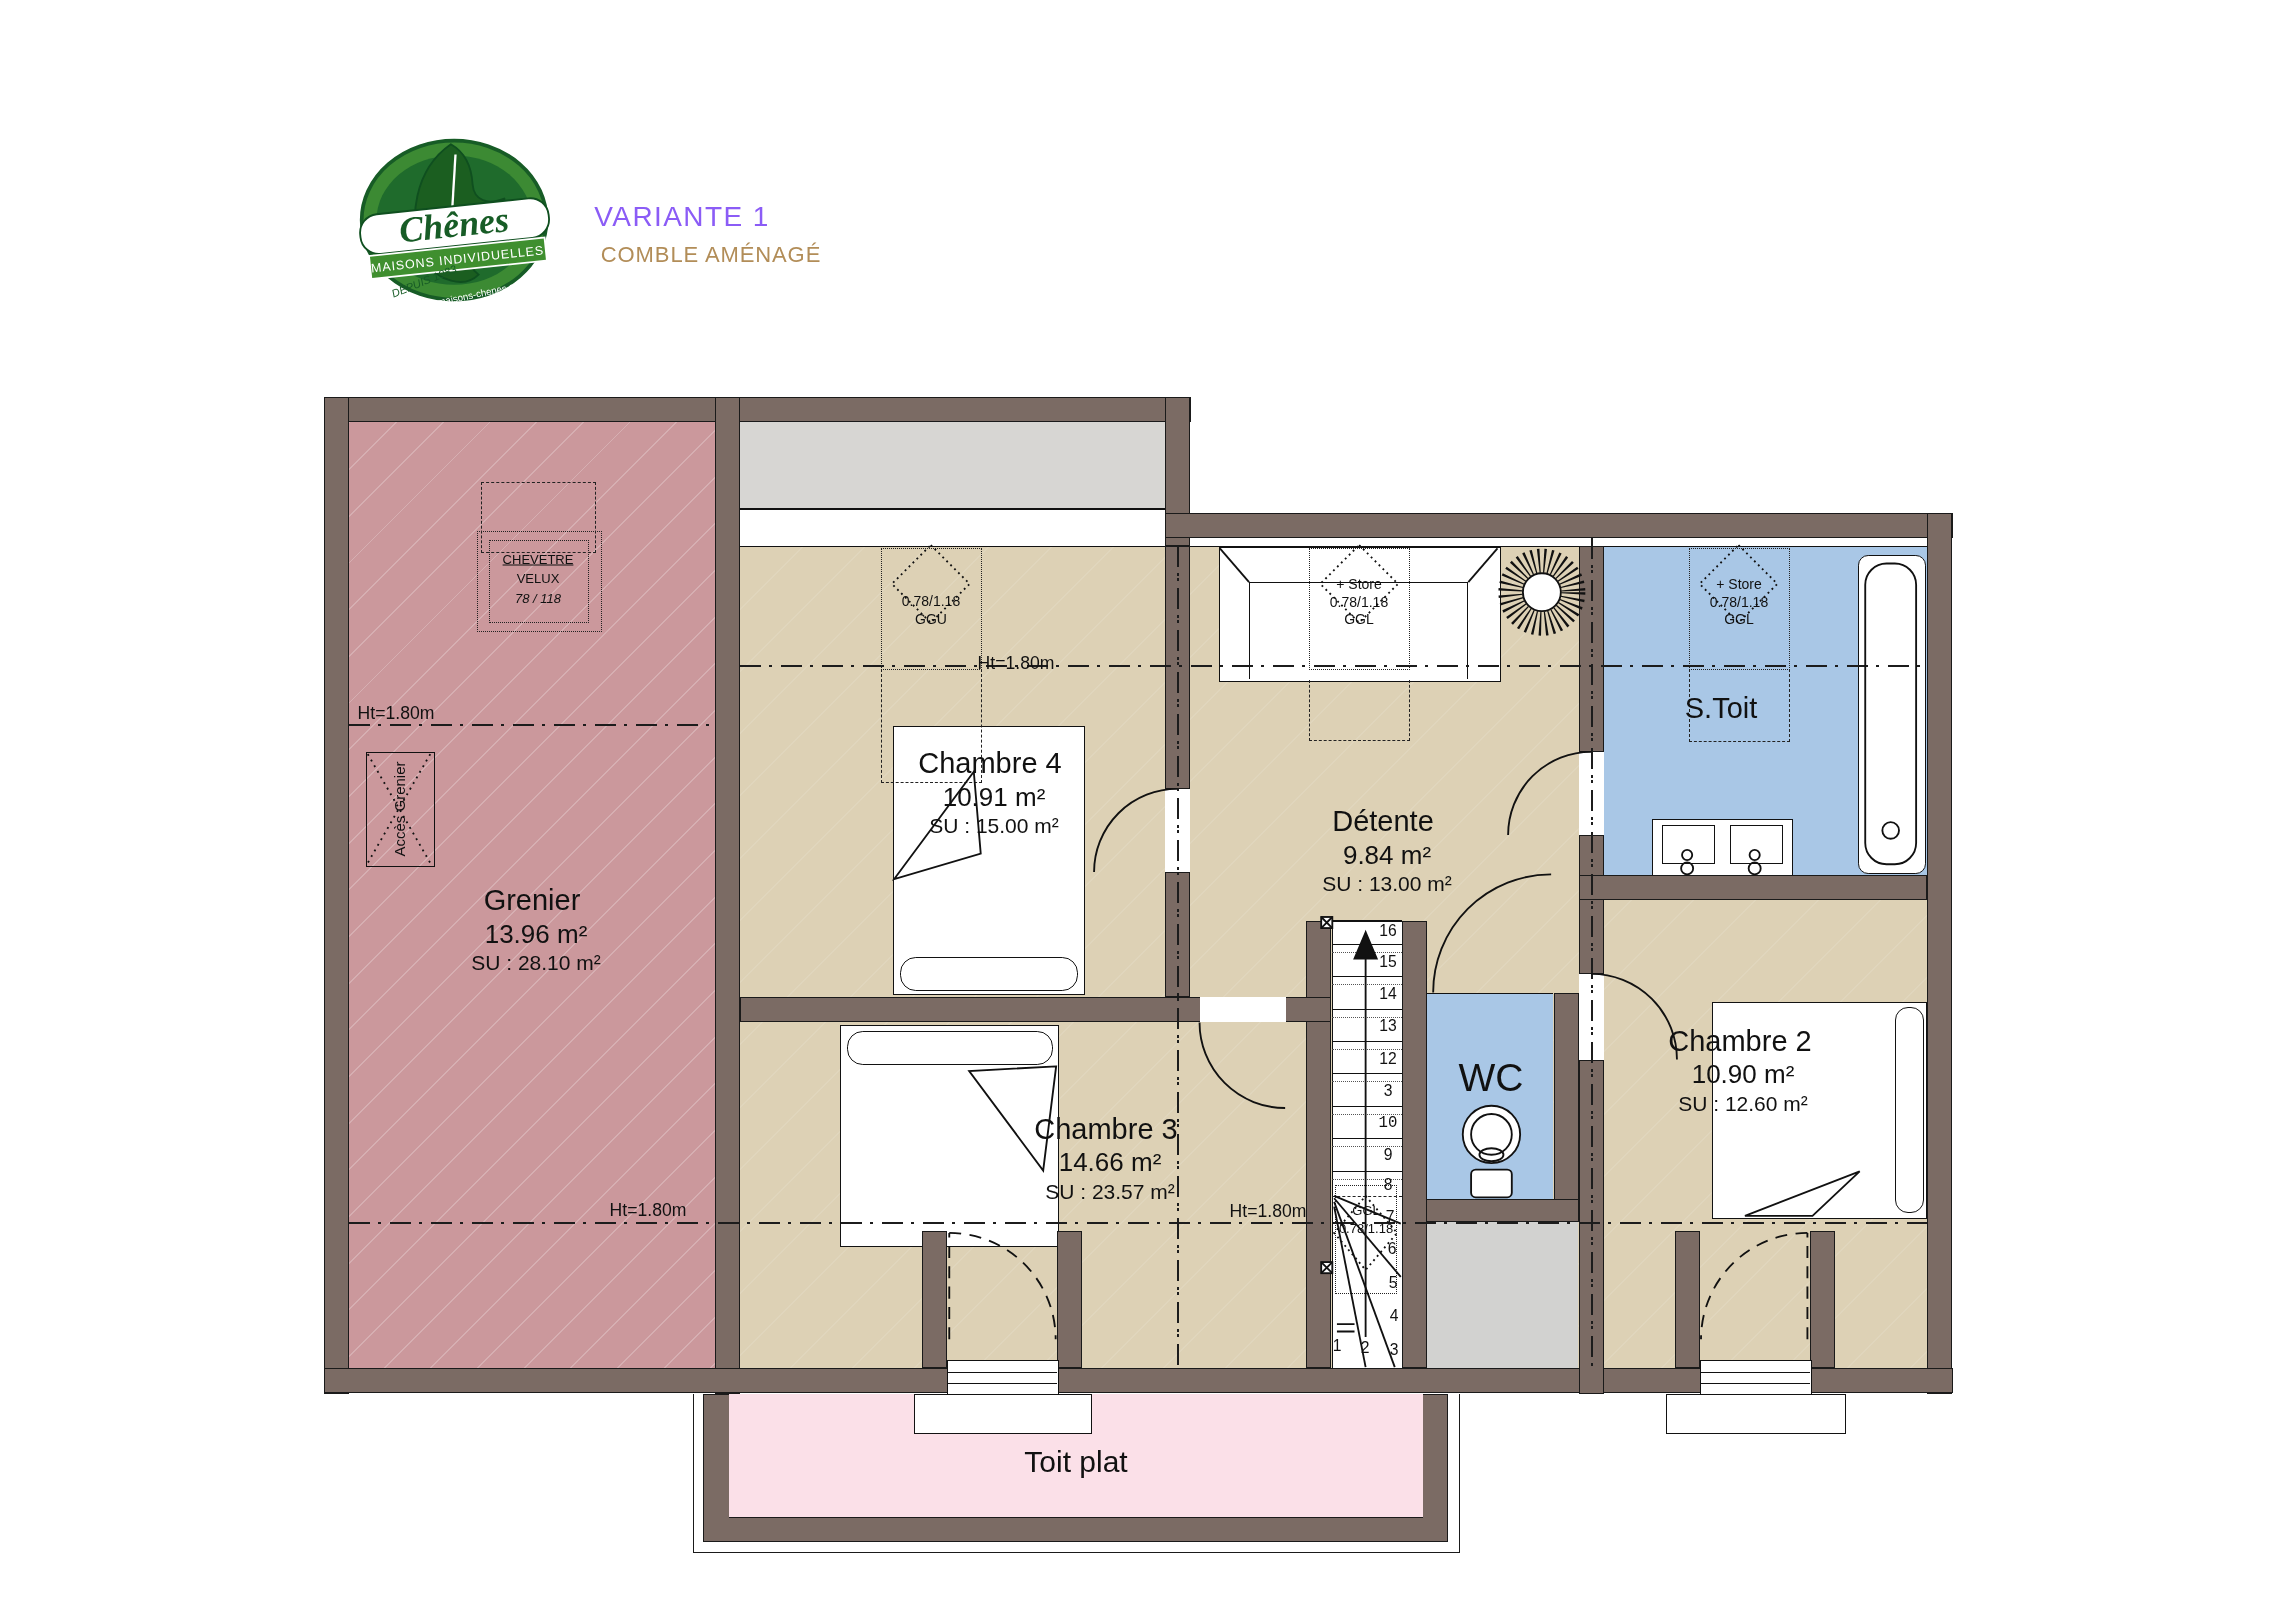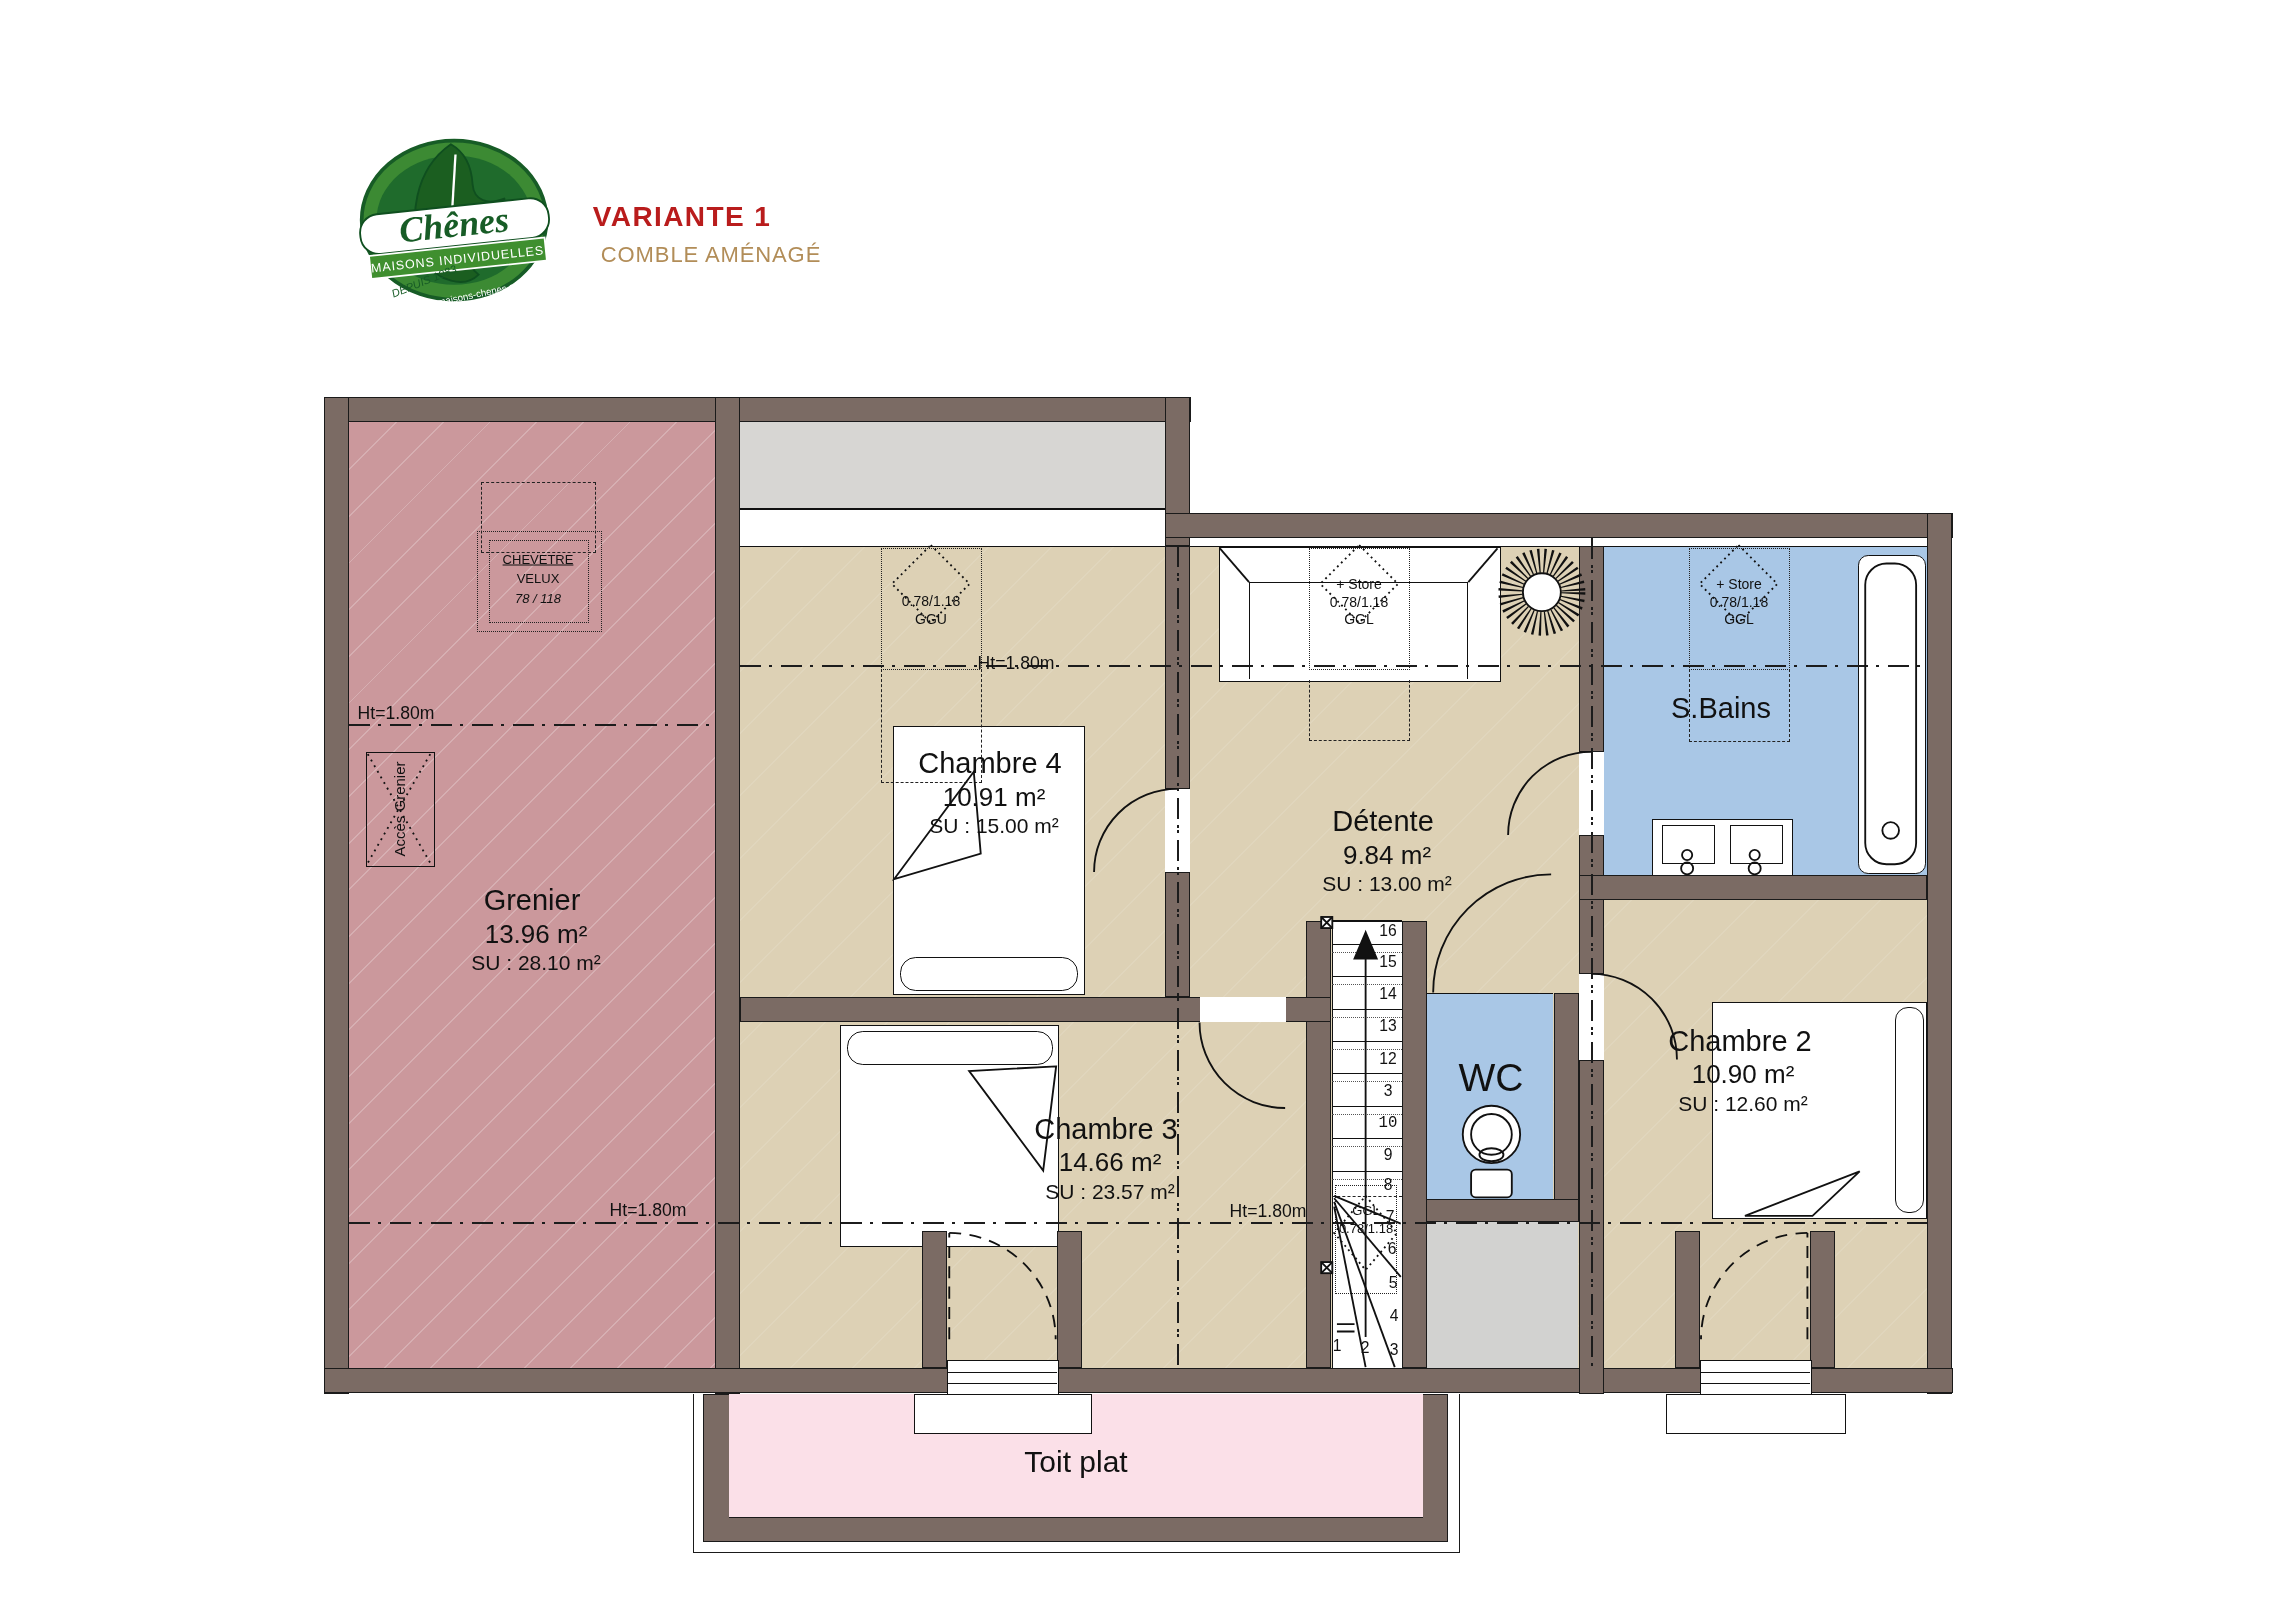--- a/index.html
+++ b/index.html
@@ -34,21 +34,21 @@
   .tread{position:absolute;left:1332px;width:70px;height:7.4px;z-index:2;
     border-top:1.4px solid #111;border-bottom:1.4px dotted #555;}
   
   .room-name{font-size:29px;}
   .room-area{font-size:26px;}
   .room-su{font-size:21px;}
   .ht{font-size:17.6px;}
   .vx{font-size:14px;}
   .sm{font-size:13px;}
   .stnum{font-size:15.7px;}
-  .title{font-size:28px;font-weight:bold;color:#b91c1c;letter-spacing:1.4px;}
+  .title{font-size:28px;font-weight:normal;color:#8b5cf6;letter-spacing:1.4px;}
   .subtitle{font-size:22px;color:#b28d58;letter-spacing:0.9px;}
 </style>
 </head>
 <body>
 
 <svg class="abs" style="left:356px;top:136px;z-index:8;" width="199" height="171" viewBox="0 0 430 370">
   <ellipse cx="212" cy="182" rx="200" ry="172" fill="#3c8a33" stroke="#175c26" stroke-width="8"></ellipse>
   <ellipse cx="212" cy="182" rx="168" ry="140" fill="#1f6b2c"></ellipse>
   <path d="M 205 18 C 130 70 105 180 150 270 C 175 315 235 330 265 300 C 240 280 235 255 250 225 C 270 245 300 248 318 230 C 295 200 300 160 322 135 C 285 150 255 140 252 105 C 250 70 240 38 205 18 Z" fill="#1b5e20" stroke="#0f4f1f" stroke-width="4"></path>
   <path d="M 215 40 L 200 290" stroke="#ffffff" stroke-width="5" fill="none"></path>
@@ -212,21 +212,21 @@
 <div class="txt room-su" style="left:536px;top:963px;">SU : 28.10 m²</div>
 
 <div class="txt room-name" style="left:990px;top:763px;">Chambre 4</div>
 <div class="txt room-area" style="left:994px;top:797px;">10.91 m²</div>
 <div class="txt room-su" style="left:994px;top:826px;">SU : 15.00 m²</div>
 
 <div class="txt room-name" style="left:1383px;top:821px;">Détente</div>
 <div class="txt room-area" style="left:1387px;top:855px;">9.84 m²</div>
 <div class="txt room-su" style="left:1387px;top:884px;">SU : 13.00 m²</div>
 
-<div class="txt room-name" style="left:1721px;top:708px;">S.Bains</div>
+<div class="txt room-name" style="left:1721px;top:708px;">S.Toit</div>
 
 <div class="txt room-name" style="left:1106px;top:1129px;">Chambre 3</div>
 <div class="txt room-area" style="left:1110px;top:1162px;">14.66 m²</div>
 <div class="txt room-su" style="left:1110px;top:1192px;">SU : 23.57 m²</div>
 
 <div class="txt room-name" style="left:1740px;top:1041px;">Chambre 2</div>
 <div class="txt room-area" style="left:1743px;top:1074px;">10.90 m²</div>
 <div class="txt room-su" style="left:1743px;top:1104px;">SU : 12.60 m²</div>
 
 <div class="txt" style="left:1491px;top:1078px;font-size:39px;">WC</div>

